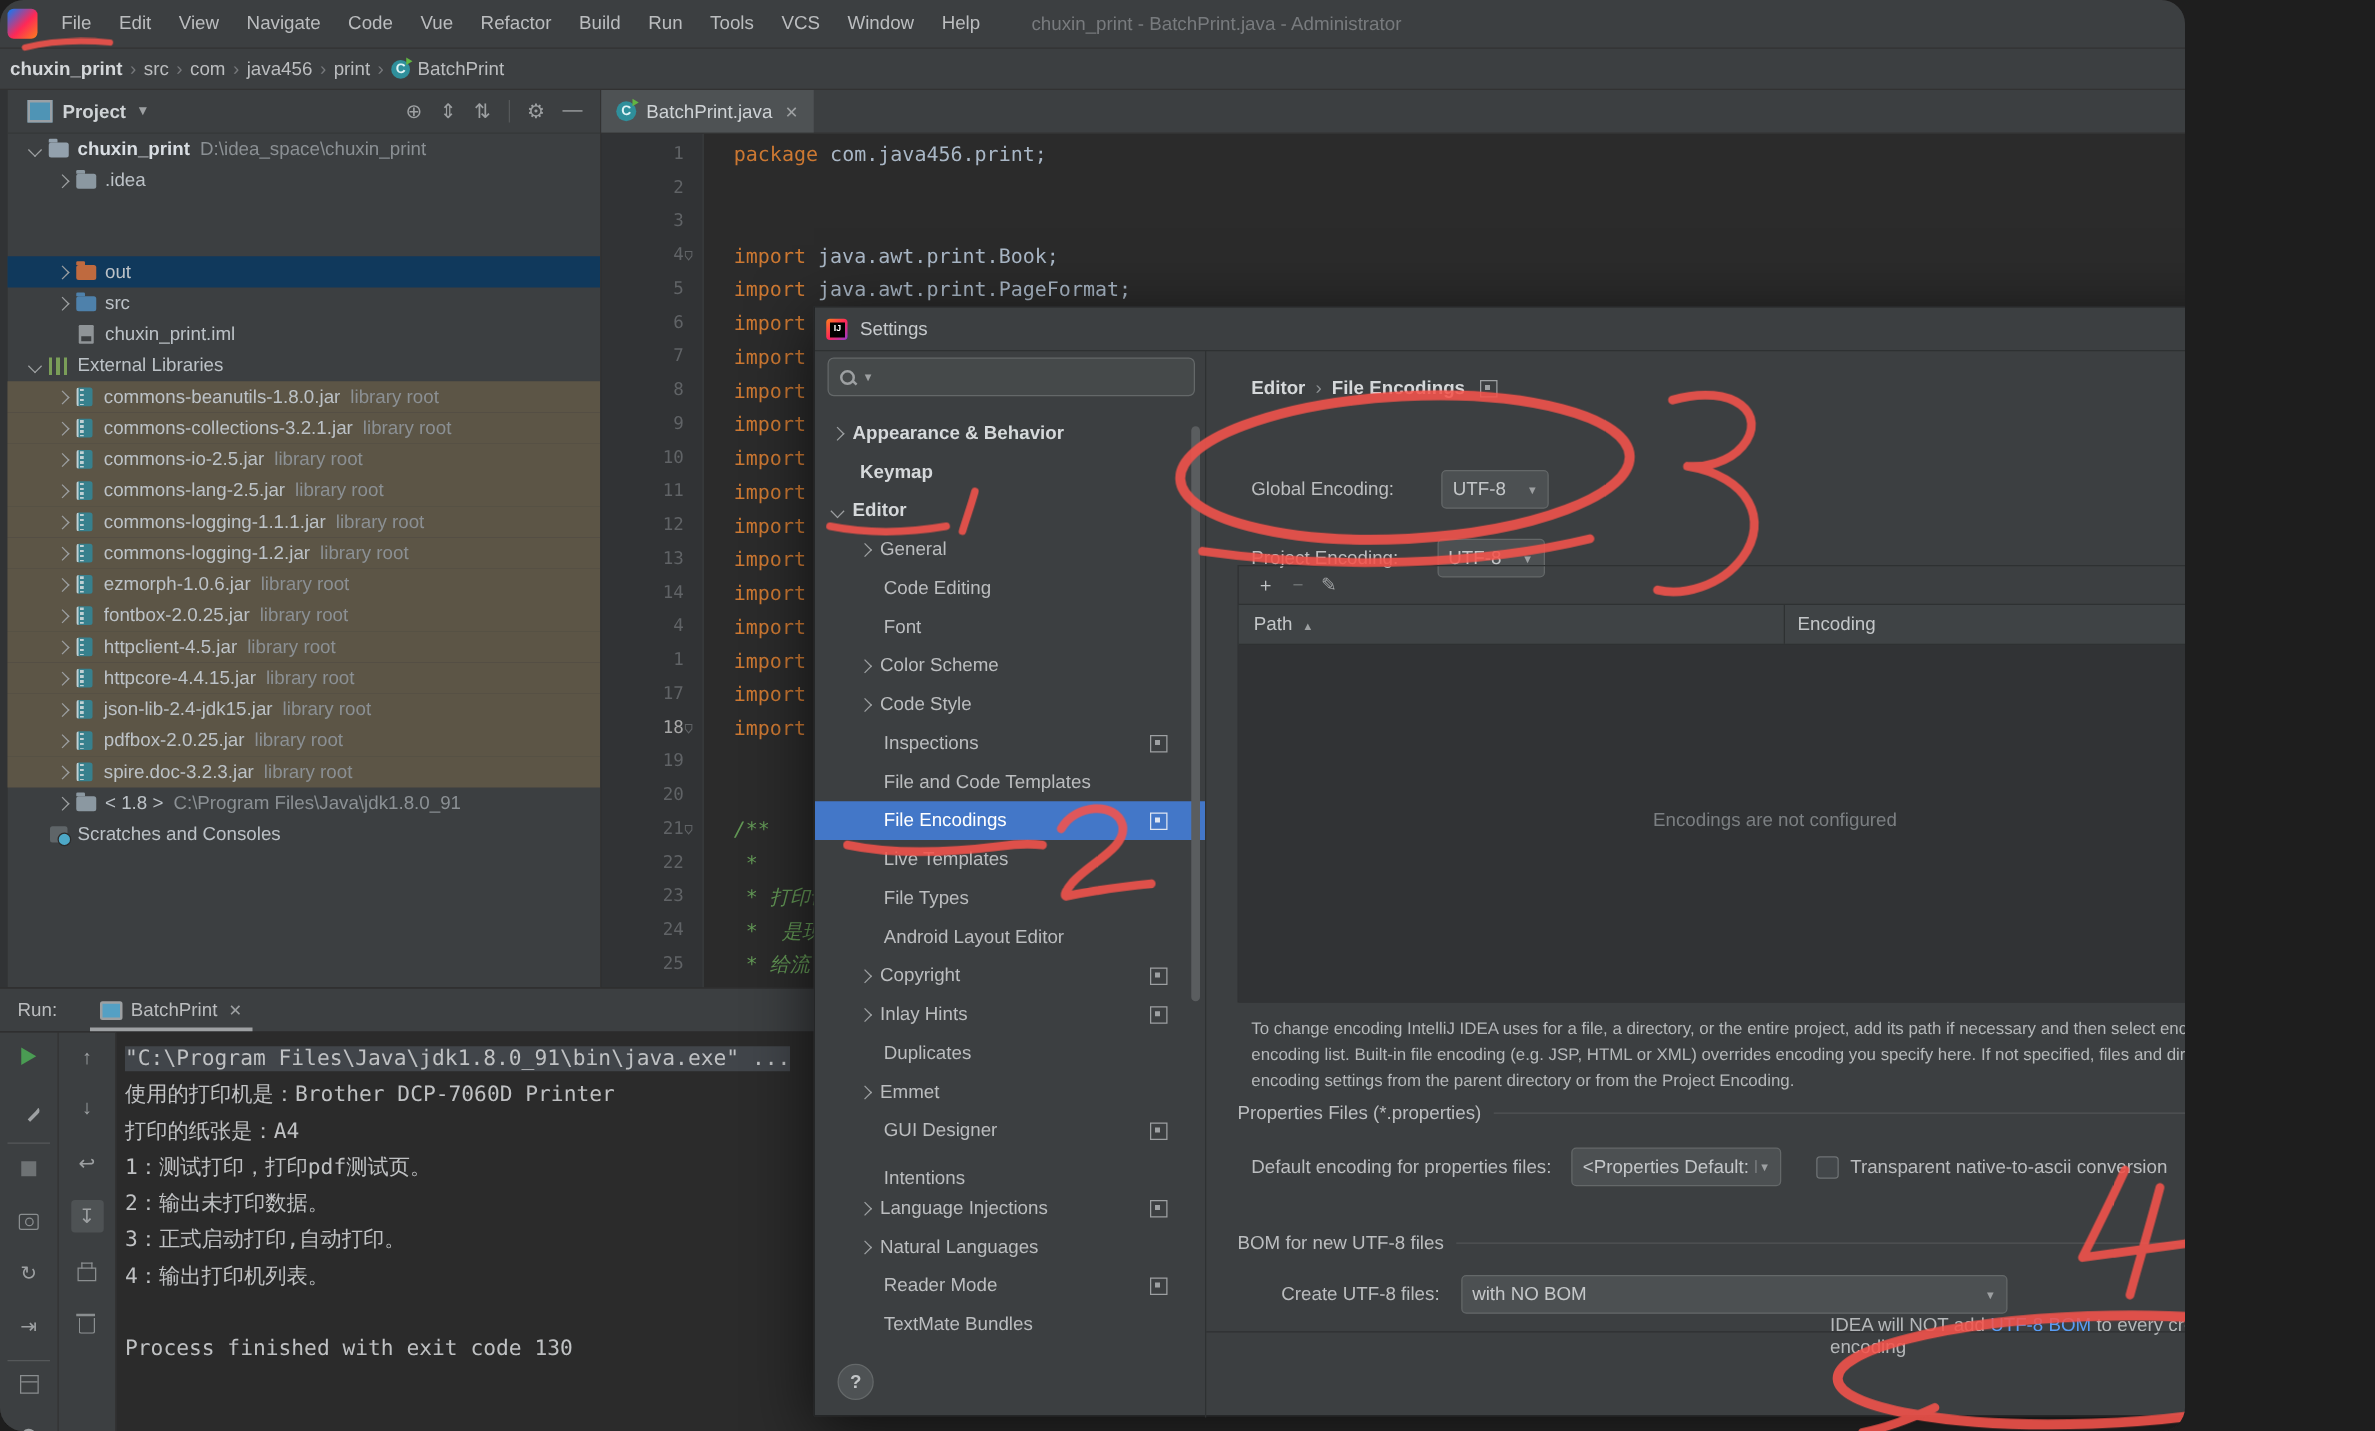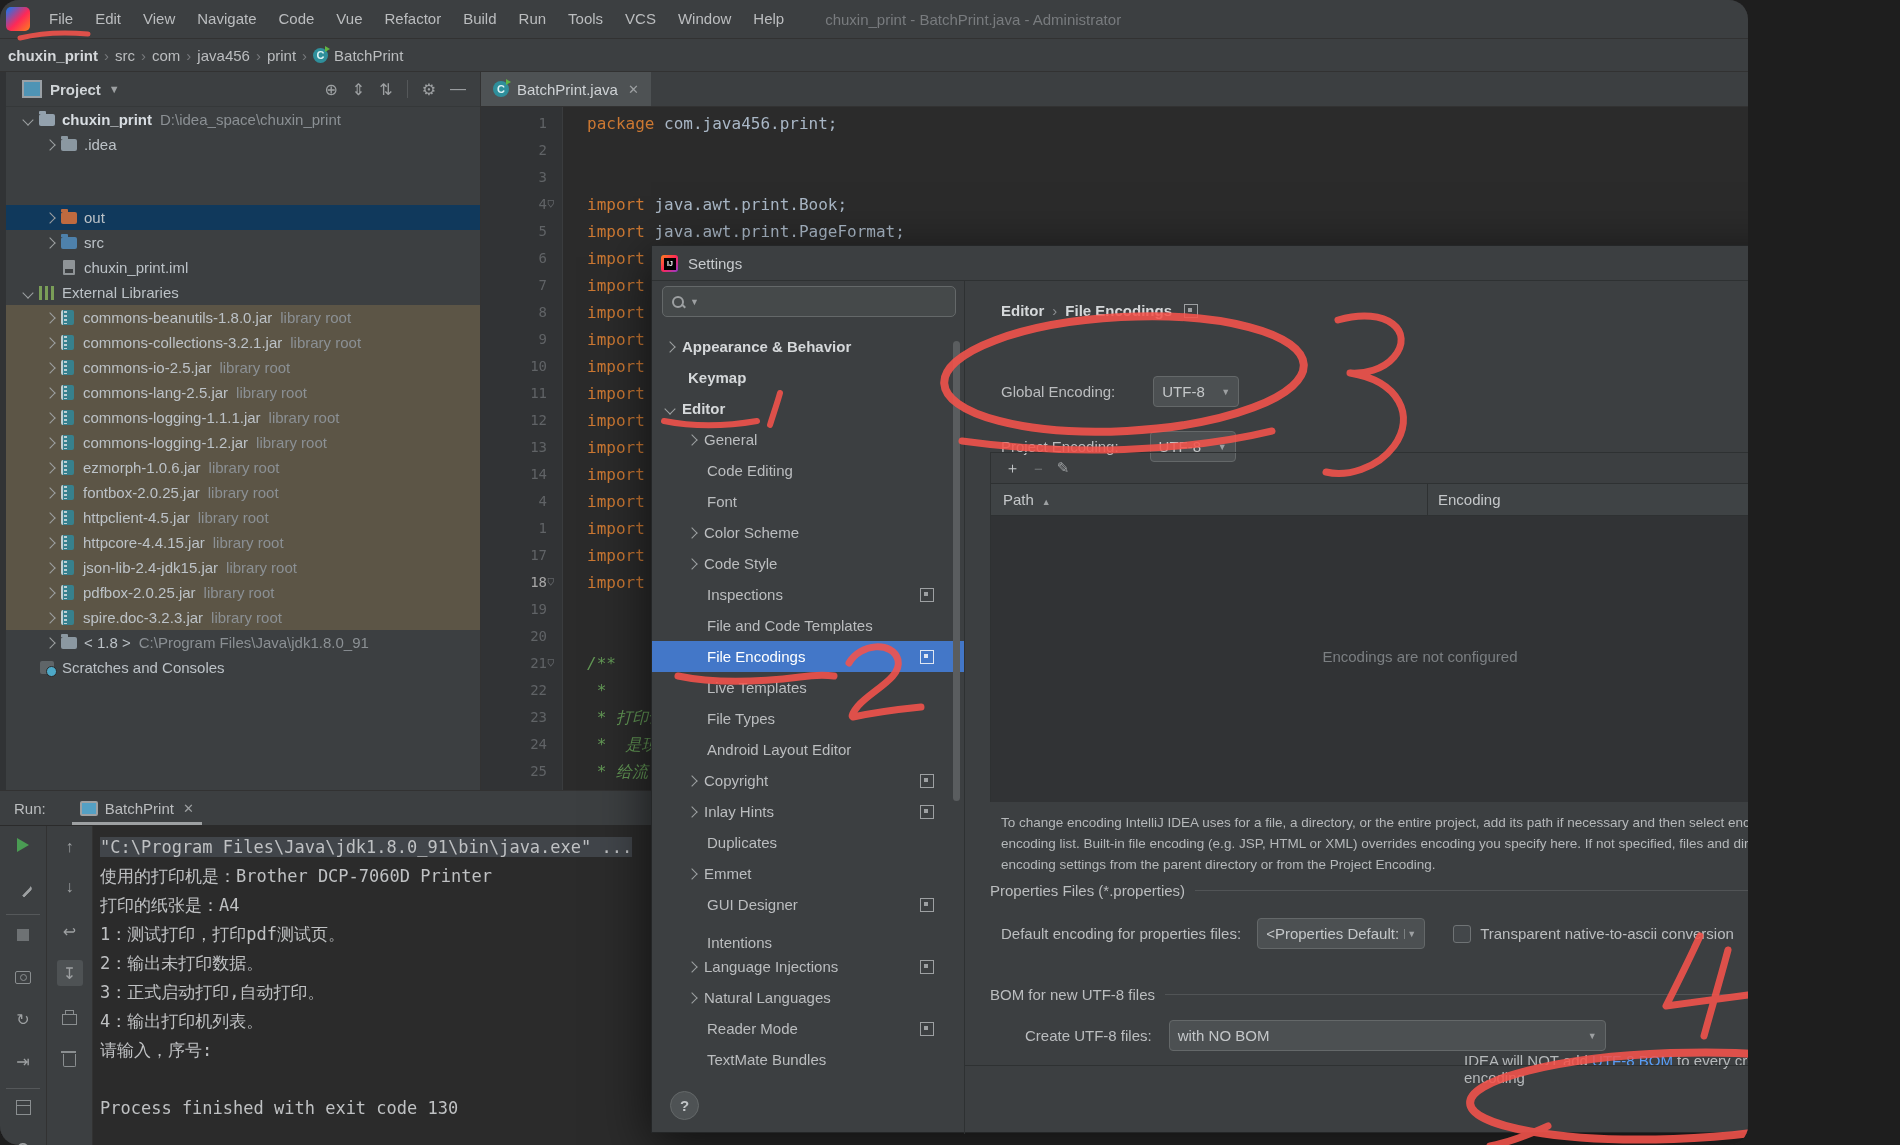--- a/index.html
+++ b/index.html
@@ -505,21 +505,20 @@
         </span>
     </div>
     <div id="console">
       <div class="conline hl"><span>"C:\Program Files\Java\jdk1.8.0_91\bin\java.exe" ...</span></div>
       <div class="conline"><span>使用的打印机是：Brother DCP-7060D Printer</span></div>
       <div class="conline"><span>打印的纸张是：A4</span></div>
       <div class="conline"><span>1：测试打印，打印pdf测试页。</span></div>
       <div class="conline"><span>2：输出未打印数据。</span></div>
       <div class="conline"><span>3：正式启动打印,自动打印。</span></div>
       <div class="conline"><span>4：输出打印机列表。</span></div>
-      <div class="conline"><span>请输入，序号:</span></div>
       <div class="conline"><span></span></div>
       <div class="conline"><span>Process finished with exit code 130</span></div>
     </div>
   </div>
 
   <div id="dlg" class="abs">
     <div id="dlg-title">
       <span class="ij-logo"></span>
       <span class="t">Settings</span>
       <span id="dlg-close">✕</span>

